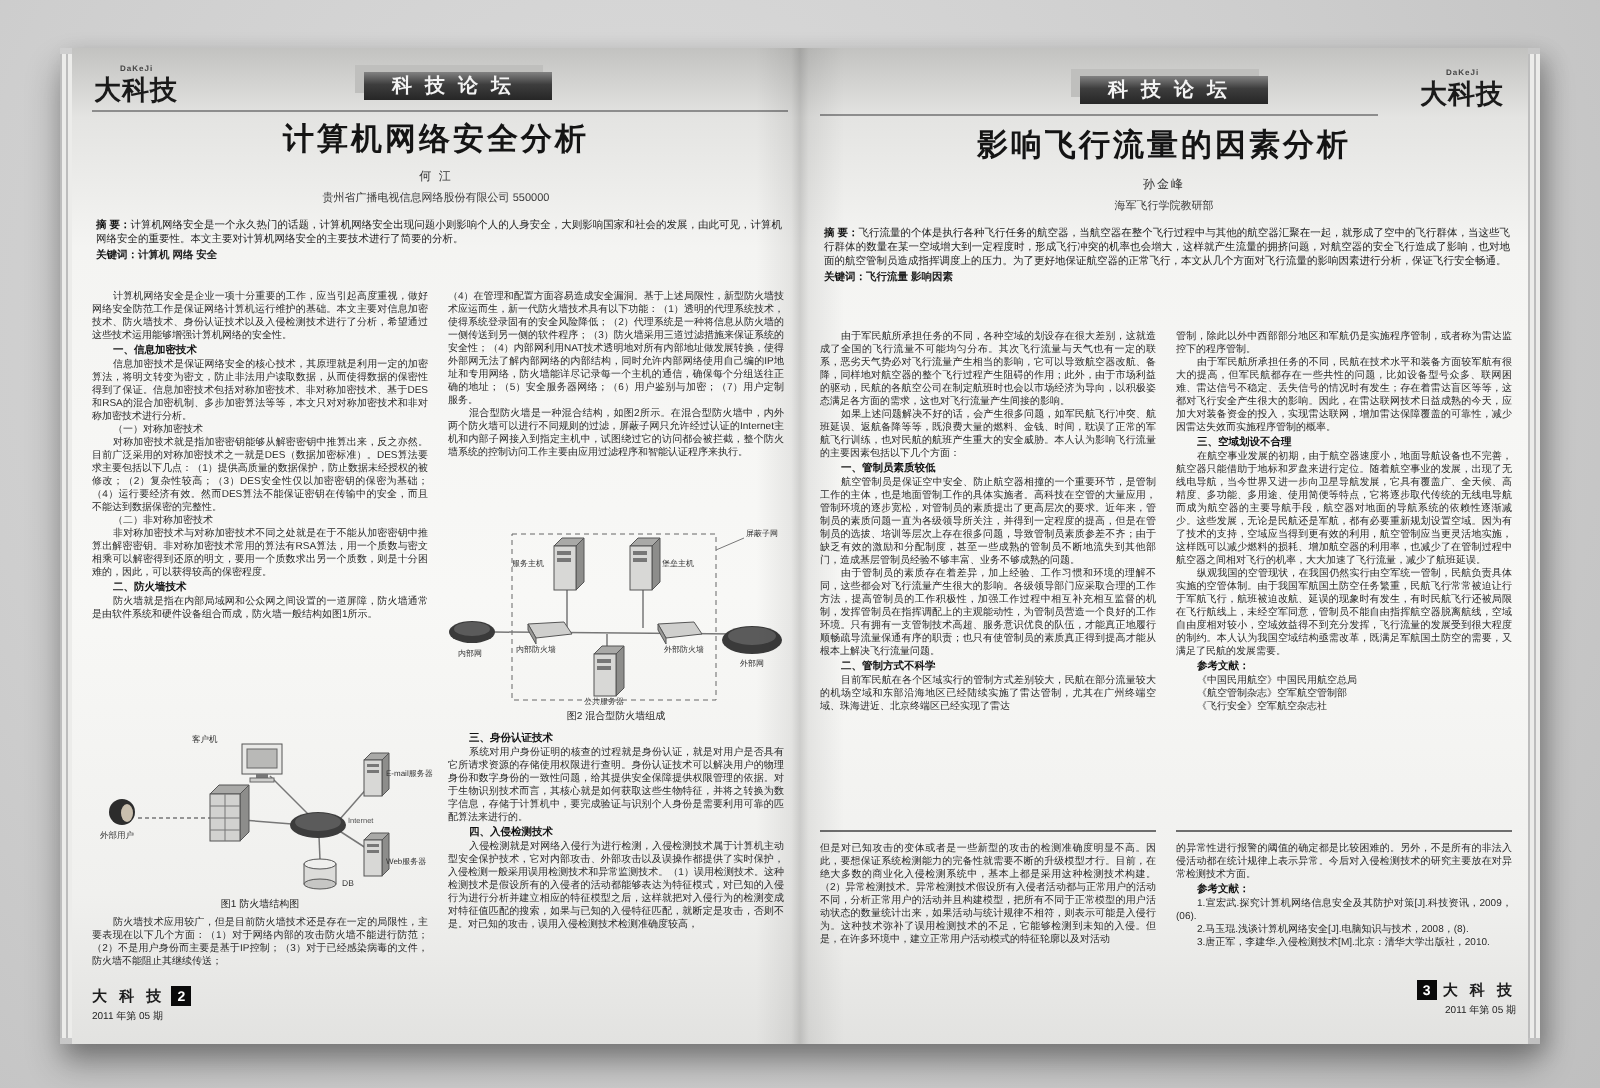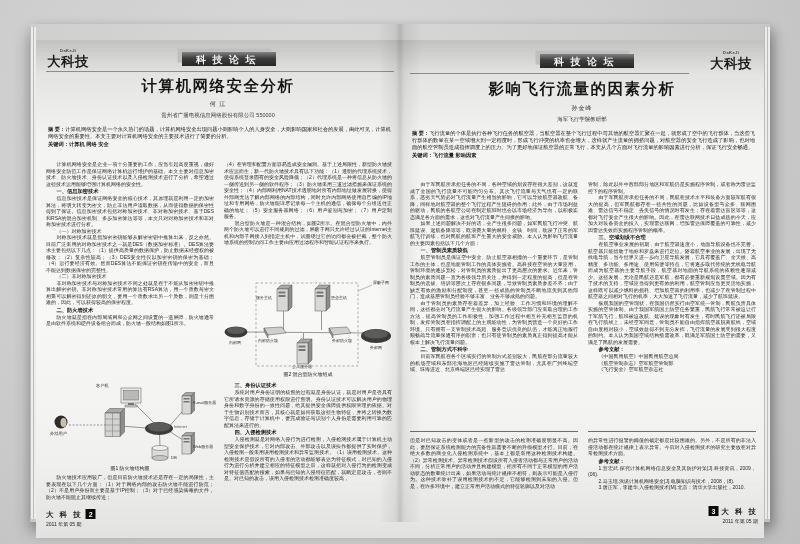--- a/index.html
+++ b/index.html
@@ -7,21 +7,21 @@
     width:800px;height:544px;overflow:hidden;position:relative;
     background:radial-gradient(circle at 40% 30%, #dcdcdc 0%, #cecece 55%, #bfbfbf 100%);
     font-family:"Liberation Sans","DejaVu Sans",sans-serif;
   }
   .book{position:absolute;left:30px;top:24px;width:740px;height:498px;
     box-shadow:0 10px 16px rgba(0,0,0,.32), 4px 4px 10px rgba(0,0,0,.18);}
   .edge-strip{position:absolute;top:3px;height:492px;width:6px;
     background:repeating-linear-gradient(90deg,#bdbdbd 0 1px,#ececea 1px 3px);}
   .edge-strip.left{left:0}
   .edge-strip.right{right:0}
-  .page{position:absolute;top:16px;width:364px;height:498px;overflow:hidden;
+  .page{position:absolute;top:0;width:364px;height:498px;overflow:hidden;
     background:linear-gradient(180deg,#c2c2c0 0%,#e4e4e2 7%,#f4f4f2 20%,#f8f8f6 55%,#f0f0ee 85%,#e2e2e0 100%);}
   .page.lp{left:6px}
   .page.rp{left:370px}
   .spine{position:absolute;left:348px;top:0;width:44px;height:498px;pointer-events:none;
     background:linear-gradient(90deg,rgba(0,0,0,0) 0%,rgba(0,0,0,.07) 40%,rgba(0,0,0,.16) 50%,rgba(0,0,0,.07) 60%,rgba(0,0,0,0) 100%);}
   .pg-inner{position:absolute;left:0;top:0;width:728px;height:996px;
     transform:scale(.5);transform-origin:0 0;}
 
   .logo{position:absolute;color:#1a1a1a;white-space:nowrap}
   .logo-txt{font-size:27px;font-weight:900;letter-spacing:1px;font-family:"Liberation Sans",sans-serif}

